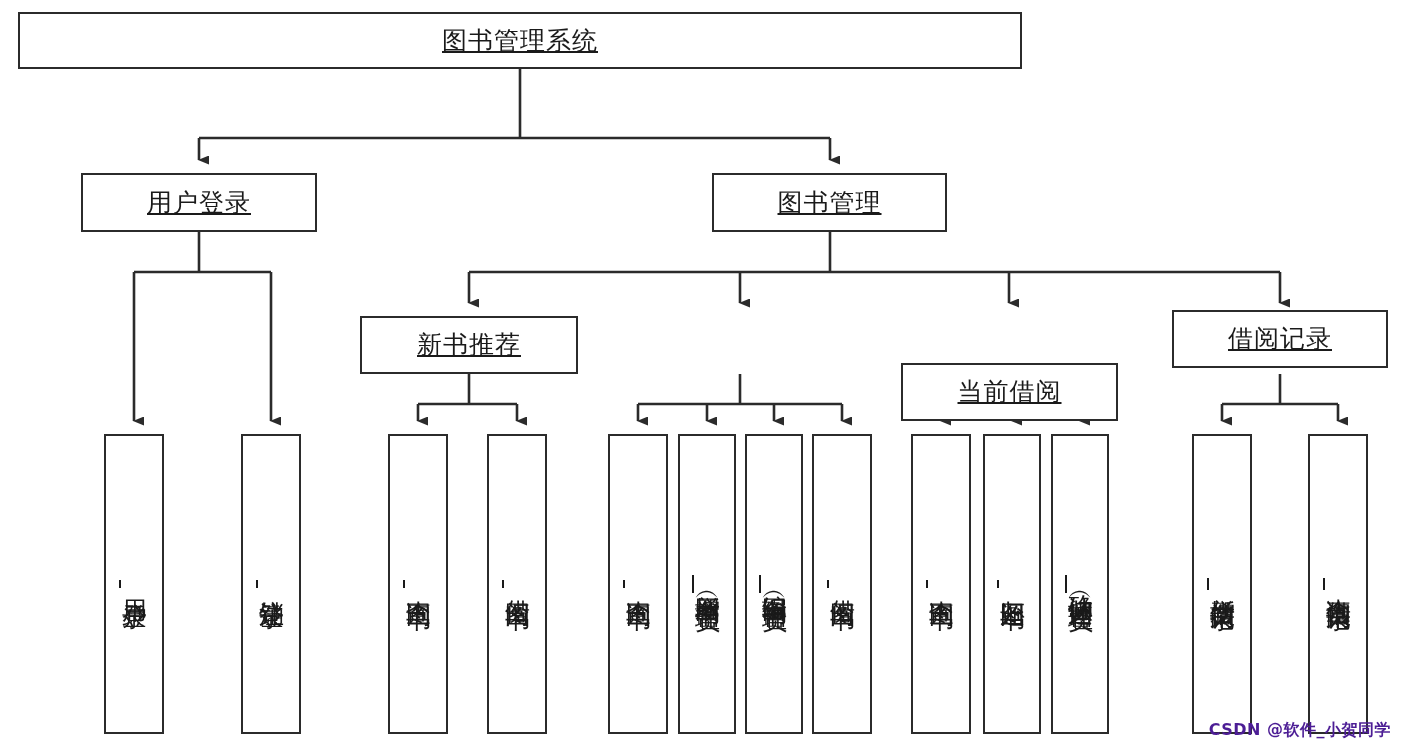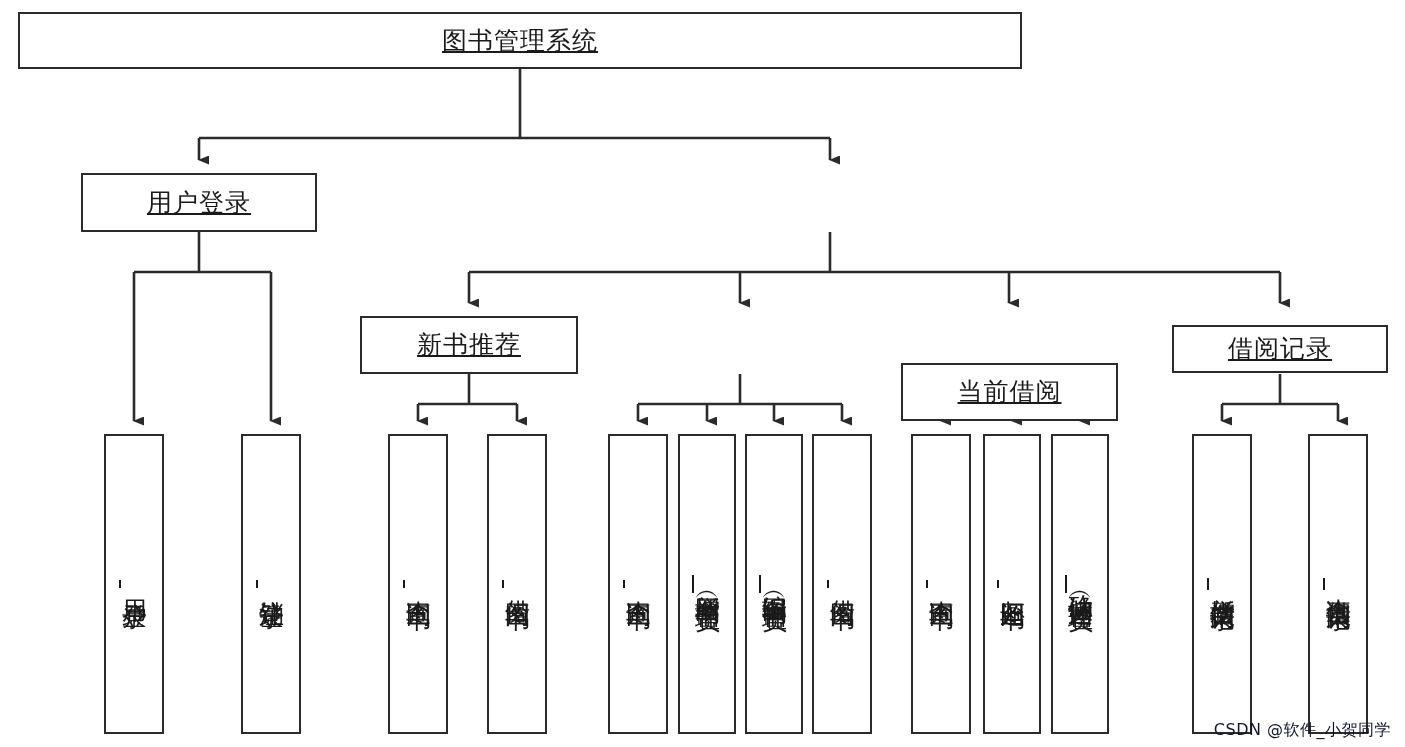--- a/index.html
+++ b/index.html
@@ -55,23 +55,24 @@
   .node-v .vtext {
     writing-mode: vertical-rl;
     text-orientation: upright;
     display: block;
   }
   #watermark {
     position: absolute;
     right: 14px;
     bottom: 6px;
     font-size: 16px;
-    color: #0f172a;
+    color: #4c1d95;
     white-space: nowrap;
     letter-spacing: 0.5px;
+    font-weight: bold;
   }
 </style>
 </head>
 <body>
 
 <div id="diagram-root">
 
   <svg id="edges-layer" viewBox="0 0 1405 747" width="1405" height="747">
     <defs>
       <marker id="arrowhead" markerWidth="9" markerHeight="11" refX="4.5" refY="10" orient="auto" markerUnits="userSpaceOnUse">
@@ -125,28 +126,31 @@
     </g>
   </svg>
 
   <div class="node node-h" style="left:18px; top:12px; width:1004px; height:57px;">
     <span>图书管理系统</span>
   </div>
 
   <div class="node node-h" style="left:81px; top:173px; width:236px; height:59px;">
     <span>用户登录</span>
   </div>
+  <div class="node node-h" style="left:712px; top:173px; width:235px; height:59px;">
+    <span>图书管理</span>
+  </div>
 
   <div class="node node-h" style="left:360px; top:316px; width:218px; height:58px;justify-content:center;">
     <span>新书推荐</span>
   </div>
   <div class="node node-h" style="left:901px; top:316px; width:217px; height:58px;margin-top:47px;">
     <span>当前借阅</span>
   </div>
-  <div class="node node-h" style="left:1172px; top:325px; width:216px; height:48px;">
+  <div class="node node-h" style="left:1172px; top:310px; width:216px; height:58px;">
     <span>借阅记录</span>
   </div>
 
   <div class="node node-v" style="left:104px; top:434px; width:60px; height:300px;">
     <span class="vtext">用户登录</span>
   </div>
   <div class="node node-v" style="left:241px; top:434px; width:60px; height:300px;">
     <span class="vtext">注销登录</span>
   </div>
   <div class="node node-v" style="left:388px; top:434px; width:60px; height:300px;">

